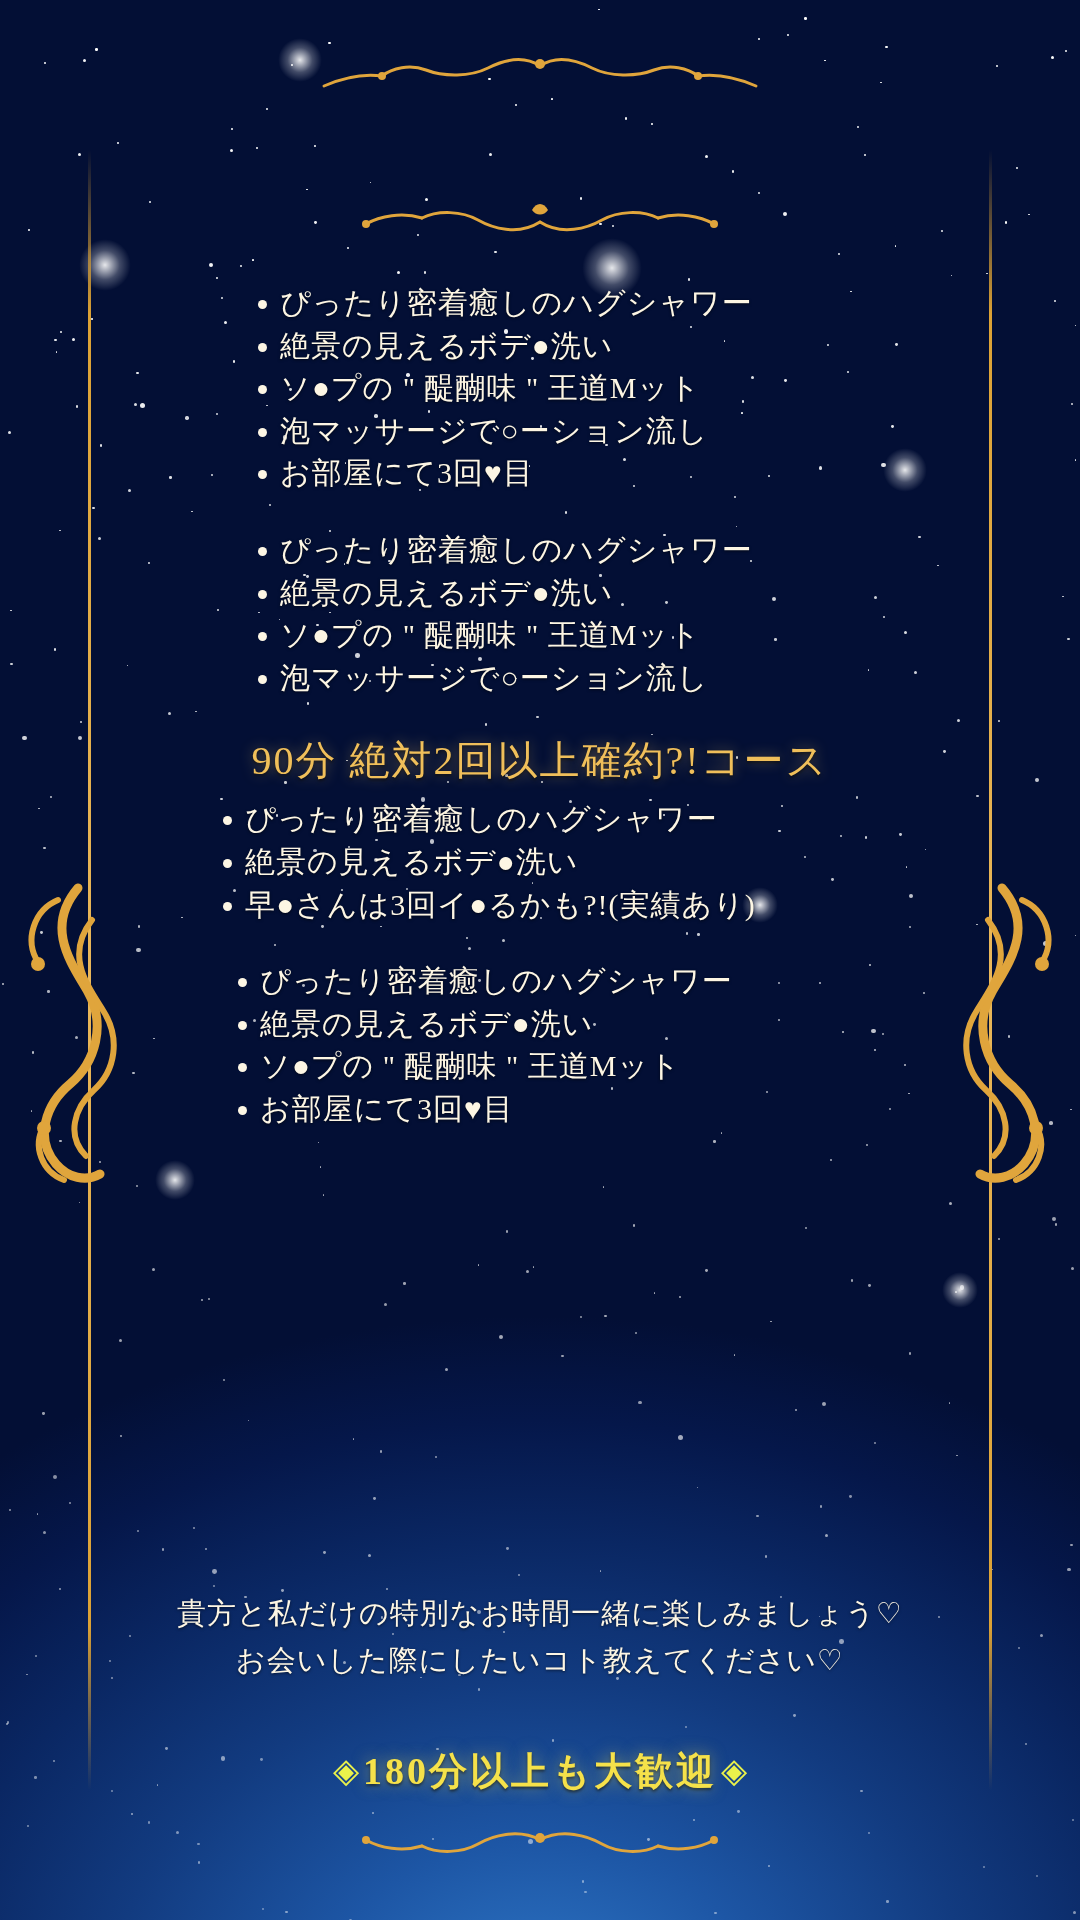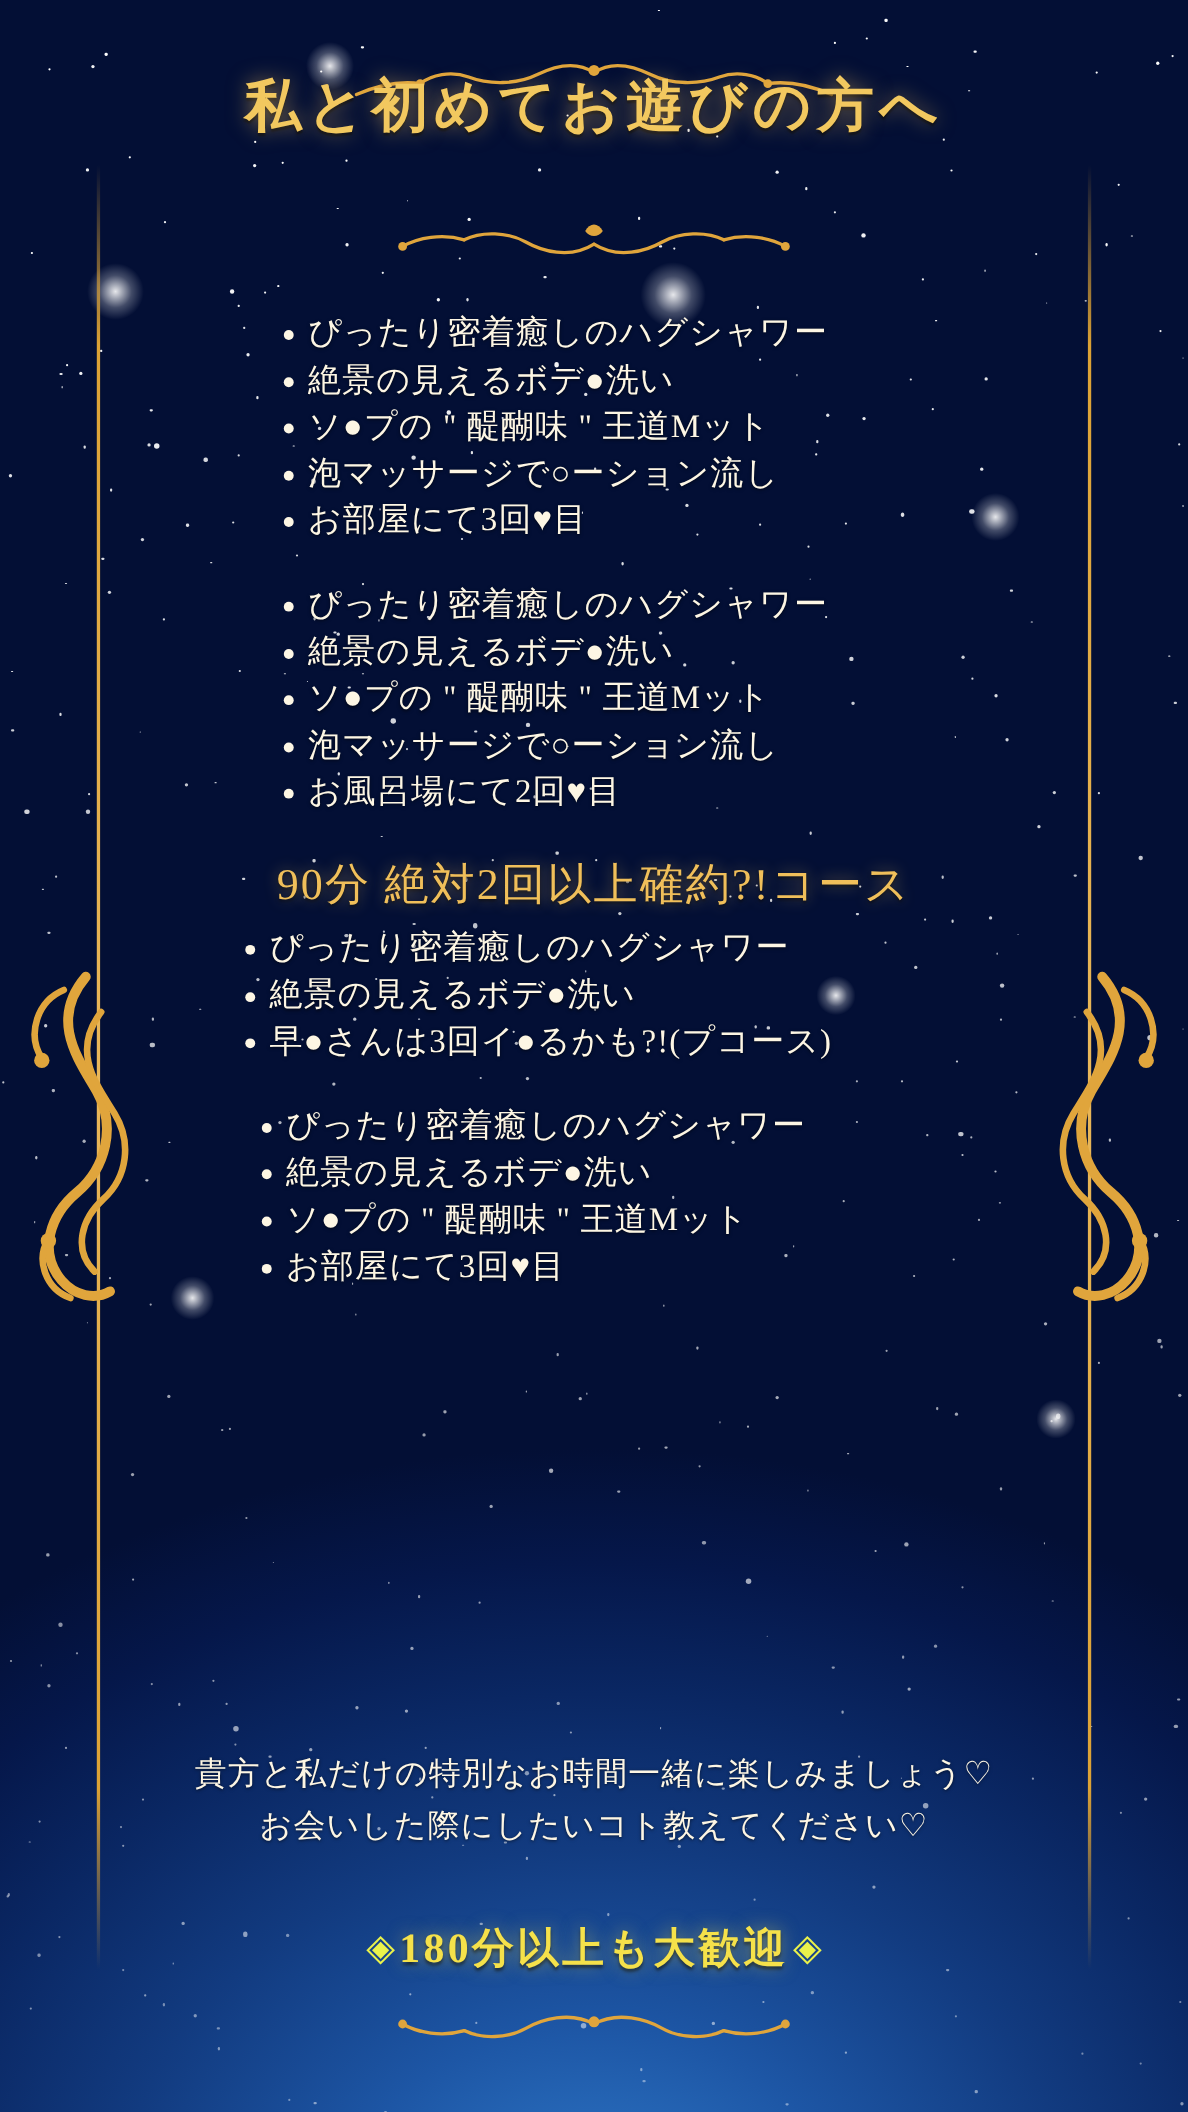--- a/index.html
+++ b/index.html
@@ -608,23 +608,20 @@
       <path d="M280 8 c-18 -12 -40 -4 -52 2 c-18 9 -44 9 -62 2 c-16 -6 -34 -2 -44 6" stroke="#e0a53c" stroke-width="3" fill="none" stroke-linecap="round"></path>
       <path d="M280 8 c18 -12 40 -4 52 2 c18 9 44 9 62 2 c16 -6 34 -2 44 6" stroke="#e0a53c" stroke-width="3" fill="none" stroke-linecap="round"></path>
       <path d="M122 18 c-22 -3 -42 3 -58 10" stroke="#e0a53c" stroke-width="3" fill="none" stroke-linecap="round"></path>
       <path d="M438 18 c22 -3 42 3 58 10" stroke="#e0a53c" stroke-width="3" fill="none" stroke-linecap="round"></path>
       <circle cx="280" cy="6" r="5" fill="#e0a53c"></circle>
       <circle cx="122" cy="18" r="4" fill="#e0a53c"></circle>
       <circle cx="438" cy="18" r="4" fill="#e0a53c"></circle>
     </svg>
   </div>
 
-  <div class="title-wrap">
-    <h1 class="title">私と初めてお遊びの方へ</h1>
-  </div>
 
   <div class="orn" style="left:0;top:196px;width:1080px;text-align:center;">
     <svg width="520" height="40" viewBox="0 0 520 40" fill="none" aria-hidden="true">
       <path d="M260 26 c-22 14 -48 6 -62 -2 c-16 -9 -40 -10 -56 -2" stroke="#e0a53c" stroke-width="3" fill="none" stroke-linecap="round"></path>
       <path d="M260 26 c22 14 48 6 62 -2 c16 -9 40 -10 56 -2" stroke="#e0a53c" stroke-width="3" fill="none" stroke-linecap="round"></path>
       <path d="M142 22 c-20 -6 -42 -2 -56 6" stroke="#e0a53c" stroke-width="3" fill="none" stroke-linecap="round"></path>
       <path d="M378 22 c20 -6 42 -2 56 6" stroke="#e0a53c" stroke-width="3" fill="none" stroke-linecap="round"></path>
       <path d="M252 14 c4 -8 12 -8 16 0 c-4 6 -12 6 -16 0 z" fill="#e0a53c"></path>
       <circle cx="86" cy="28" r="4" fill="#e0a53c"></circle>
       <circle cx="434" cy="28" r="4" fill="#e0a53c"></circle>
@@ -662,31 +659,30 @@
           <li>泡マッサージで○ーション流し</li>
           <li>お部屋にて3回♥目</li>
         </ul>
       </div>
       <div class="course">
         <ul class="items" style="margin-left: 250px;">
           <li>ぴったり密着癒しのハグシャワー</li>
           <li>絶景の見えるボデ●洗い</li>
           <li>ソ●プの " 醍醐味 " 王道Mット</li>
           <li>泡マッサージで○ーション流し</li>
-          <li>お風呂場にて2回♥目</li>
         </ul>
       </div>
       <div class="course">
         <div class="course-head">
           <div class="course-title">90分 絶対2回以上確約?!コース</div>
         </div>
         <ul class="items" style="margin-left: 215px;">
           <li>ぴったり密着癒しのハグシャワー</li>
           <li>絶景の見えるボデ●洗い</li>
-          <li>早●さんは3回イ●るかも?!(プコース)</li>
+          <li>早●さんは3回イ●るかも?!(実績あり)</li>
         </ul>
       </div>
       <div class="course">
         <ul class="items" style="margin-left: 230px;">
           <li>ぴったり密着癒しのハグシャワー</li>
           <li>絶景の見えるボデ●洗い</li>
           <li>ソ●プの " 醍醐味 " 王道Mット</li>
           <li>お部屋にて3回♥目</li>
         </ul>
       </div>

